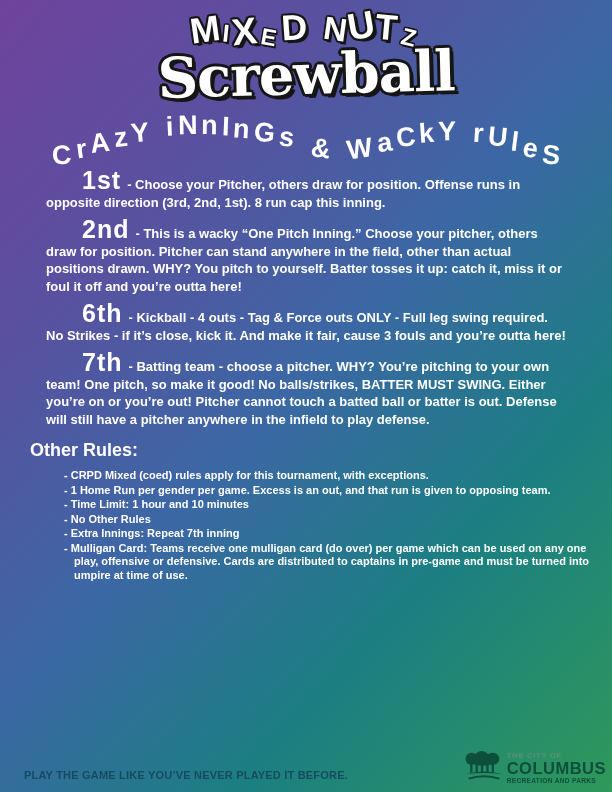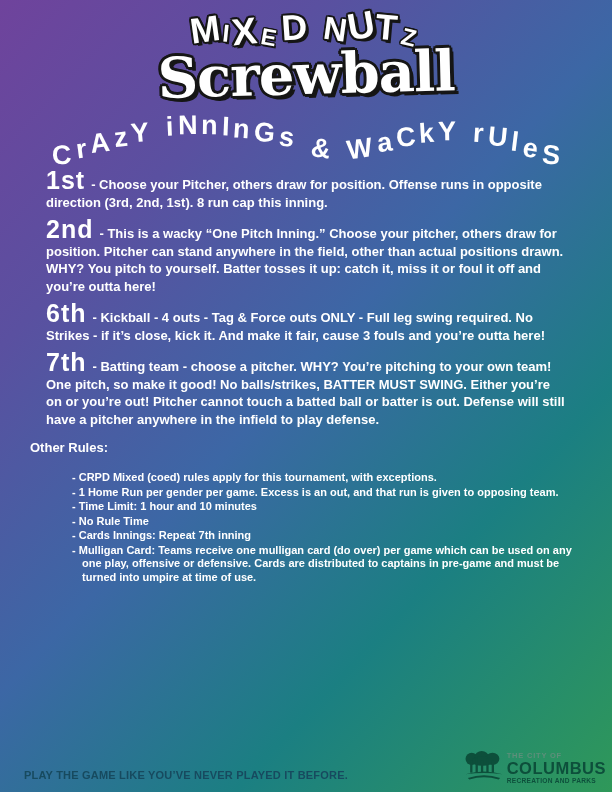--- a/index.html
+++ b/index.html
@@ -27,25 +27,25 @@
                  2px 2px 0 #161616, -2px 2px 0 #161616, 2px -2px 0 #161616,
                  -2px -2px 0 #161616, 4px 4px 0 #161616;
   }
   
   .wave { margin-top:6px; height:28px; padding-top:34px; text-align:center; font-size:27px; white-space:nowrap; }
   .wave span { display:inline-block; margin:0 2px; }
   .wave .sp { width:9px; }
   
   .rules { padding:4px 46px 0 46px; }
   .rule { font-size:13px; line-height:17.5px; margin:0 0 10px 0; }
-  .rule .num { font-size:25px; line-height:17.5px; margin-right:6px; letter-spacing:1px; }
+  .rule .num { font-size:25px; line-height:17.5px; margin-right:6px; letter-spacing:1px;margin-left:36px; }
   
   .other { padding:2px 8px 0 30px; }
-  .other h2 { font-size:13px; margin:0 0 3px 0; font-weight:700; }
-  .other ul { list-style:none; margin:16px; padding:0 0 0 26px; }
+  .other h2 { font-size:18px; margin:0 0 3px 0; font-weight:700; }
+  .other ul { list-style:none; margin:8px; padding:0 0 0 26px; }
   .other li { font-size:11px; line-height:13.5px; margin-bottom:1px; padding-left:10px; text-indent:-10px; }
   
   footer { position:absolute; left:24px; right:6px; bottom:4px;
            display:flex; align-items:flex-end; justify-content:space-between; }
   .tagline { font-size:11px; letter-spacing:0.2px; color:#174A5F; padding-bottom:7px; white-space:nowrap; }
   .cols-logo { display:flex; align-items:center; gap:3px; padding-bottom:2px; }
   .cols-text { line-height:1; text-align:left; }
   .cols-l1 { font-size:7.5px; color:#5E8F7B; letter-spacing:0.8px; margin-bottom:1px; }
   .cols-l2 { font-size:16.5px; color:#0D4F3B; letter-spacing:0.5px; position:relative; display:inline-block; }
   .cols-l3 { font-size:6.6px; color:#0D4F3B; letter-spacing:0.3px; margin-top:1px; }
@@ -68,22 +68,22 @@
     <p class="rule"><span class="num">6th</span><span>- Kickball - 4 outs - Tag &amp; Force outs ONLY - Full leg swing required. No Strikes - if it’s close, kick it. And make it fair, cause 3 fouls and you’re outta here!</span></p>
     <p class="rule"><span class="num">7th</span><span>- Batting team - choose a pitcher. WHY? You’re pitching to your own team! One pitch, so make it good! No balls/strikes, BATTER MUST SWING. Either you’re on or you’re out! Pitcher cannot touch a batted ball or batter is out. Defense will still have a pitcher anywhere in the infield to play defense.</span></p>
   </main>
 
   <section class="other">
     <h2>Other Rules:</h2>
     <ul>
       <li>- CRPD Mixed (coed) rules apply for this tournament, with exceptions.</li>
       <li>- 1 Home Run per gender per game. Excess is an out, and that run is given to opposing team.</li>
       <li>- Time Limit: 1 hour and 10 minutes</li>
-      <li>- No Rule Time</li>
-      <li>- Cards Innings: Repeat 7th inning</li>
+      <li>- No Other Rules</li>
+      <li>- Extra Innings: Repeat 7th inning</li>
       <li>- Mulligan Card: Teams receive one mulligan card (do over) per game which can be used on any one  play, offensive or defensive. Cards are distributed to captains in pre-game and must be turned into umpire at time of use.</li>
     </ul>
   </section>
 
   <footer>
     <div class="tagline">PLAY THE GAME LIKE YOU’VE NEVER PLAYED IT BEFORE.</div>
     <div class="cols-logo">
       <span>
         <svg viewBox="0 0 52 40" width="40" height="31" aria-hidden="true">
           <g fill="#0D4F3B">

